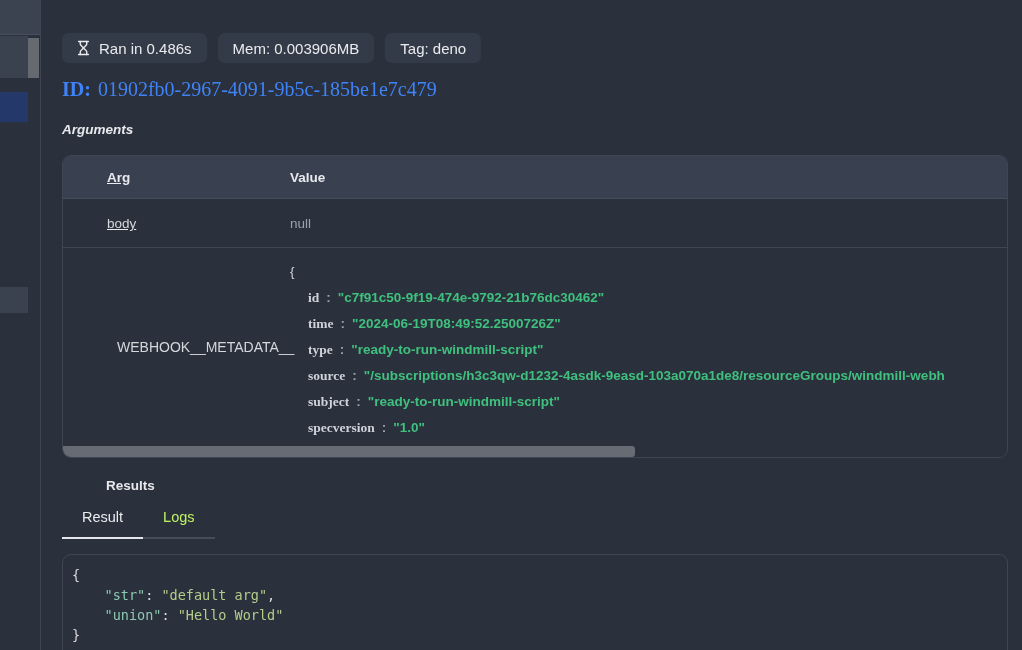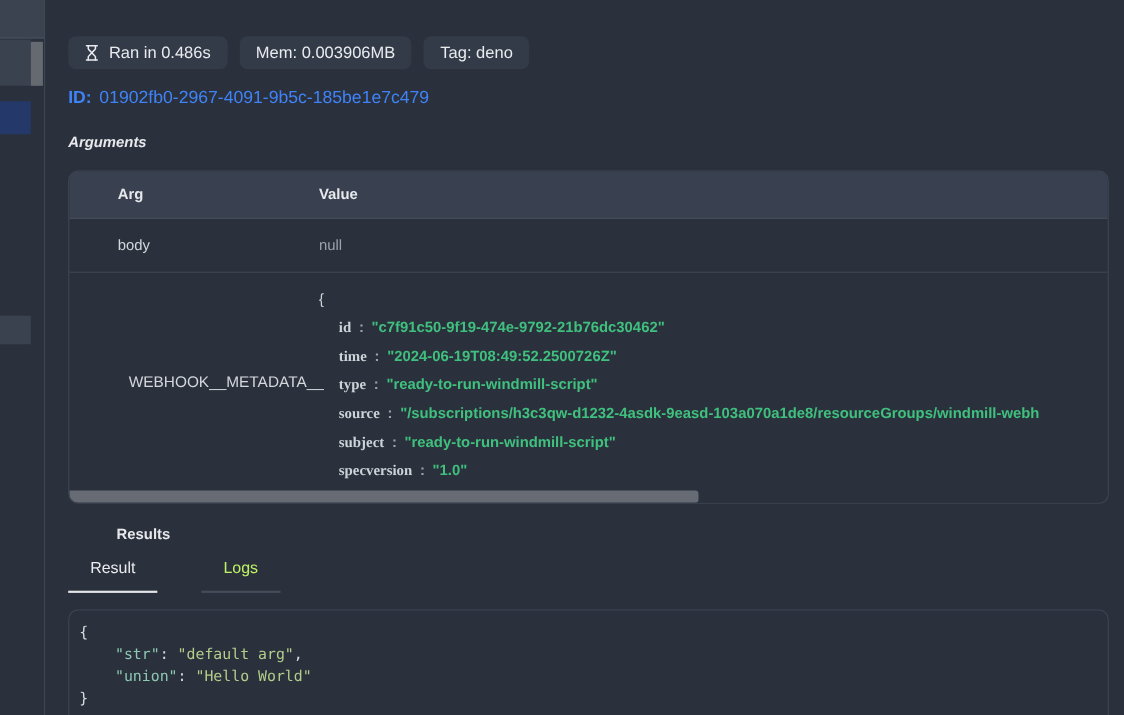--- a/index.html
+++ b/index.html
@@ -26,57 +26,57 @@
   .badge-row { display:flex; gap:11px; height:30px; }
   .badge {
     display:flex; align-items:center; gap:9px;
     background:#343b48; border-radius:7px;
     padding:0 15px; height:30px;
     font-size:15px; color:#e9ebee; white-space:nowrap;
   }
   .badge svg { display:block; }
 
   
-  .id-line { margin-top:17px; font-size:16px; color:#3f83f8; height:19px; display:flex; align-items:center; }
+  .id-line { margin-top:17px; font-size:20px; color:#3f83f8; height:19px; display:flex; align-items:center;font-family:Liberation Serif, serif; }
   .id-line .id-prefix { font-weight:700; margin-right:7px; }
 
   
   .section-title { font-size:13.5px; font-weight:700; color:#e7e9ec; }
   .section-title.args { margin-top:23px;font-style:italic; }
   .section-title.results { margin-top:20px;margin-left:44px; }
 
   
   .args-table {
     margin-top:18px; width:946px;
     border:1px solid #3e4654; border-radius:9px;
     overflow:hidden;
     background:#2b313c;
   }
   .t-header { display:flex; height:43px; align-items:center; background:#394050; border-bottom:1px solid #454d5b; }
-  .t-header .c1, .t-row .c1 { width:227px; padding-left:44px; flex:none; }
+  .t-header .c1, .t-row .c1 { width:227px; padding-left:44px; flex:none;text-decoration:underline; }
   .t-header .c2, .t-row .c2 { flex:1; min-width:0; }
   .t-header span { font-size:13.5px; font-weight:700; color:#e7e9ec; }
   .t-row-body { display:flex; height:49px; align-items:center; border-bottom:1px solid #3e4654; }
   .t-row-body .arg-name { font-size:13.5px; color:#d4d7dc; }
   .t-row-body .null-val { font-size:13.5px; color:#9aa2ad; }
   .t-row-meta { display:flex; height:198px; }
   .t-row-meta .c1 { width:227px; padding-left:30px; flex:none; display:flex; align-items:center; }
   .t-row-meta .arg-name { font-size:14px; color:#d4d7dc;margin-left:24px; }
   .t-row-meta .c2 { flex:1; min-width:0; overflow:hidden; padding-top:11px; }
   .json-line { font-size:13.5px; line-height:26px; white-space:nowrap; }
   .json-line .jbrace { color:#cfd3d9; }
   .json-line .jkey { color:#ced3da; font-weight:700; margin-left:18px;font-family:Liberation Serif, serif; }
   .json-line .jcolon { color:#9aa2ad; font-weight:700; margin:0 7px; }
   .json-line .jval { color:#3fc07e; font-weight:600; }
 
   .t-scrollbar { height:11px; position:relative; background:#2b313c; }
   .t-scroll-thumb { position:absolute; left:0; top:0; width:572px; height:11px; background:#666b74; border-radius:0 3px 3px 0; }
 
   
-  .tabs { margin-top:13px; display:flex; height:33px;gap:40px; }
+  .tabs { margin-top:13px; display:flex; height:33px; }
   .tab { display:flex; align-items:flex-start; justify-content:center; padding:3px 20px 0; font-size:14.5px; border-bottom:2px solid transparent; cursor:pointer; }
   .tab.active { color:#e9ebee; border-bottom-color:#e4e6e9; }
   .tab.inactive { color:#bef264; border-bottom-color:#454d5b; }
 
   
   .result-panel {
     margin-top:15px; width:946px; height:160px;
     border:1px solid #3e4654; border-radius:9px;
     padding:10px 0 0 9px;
     background:#2b313c;

